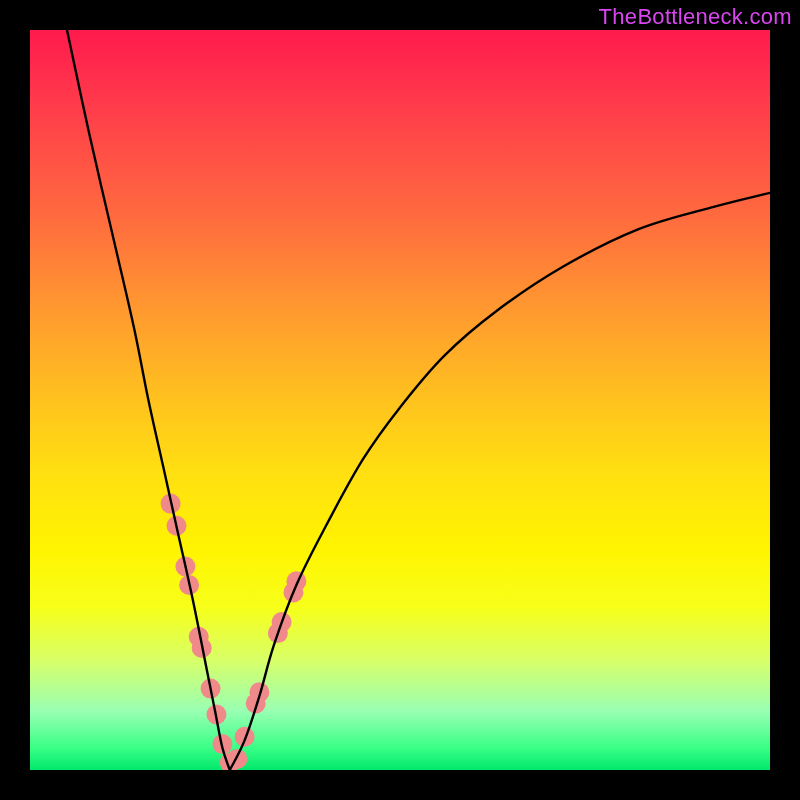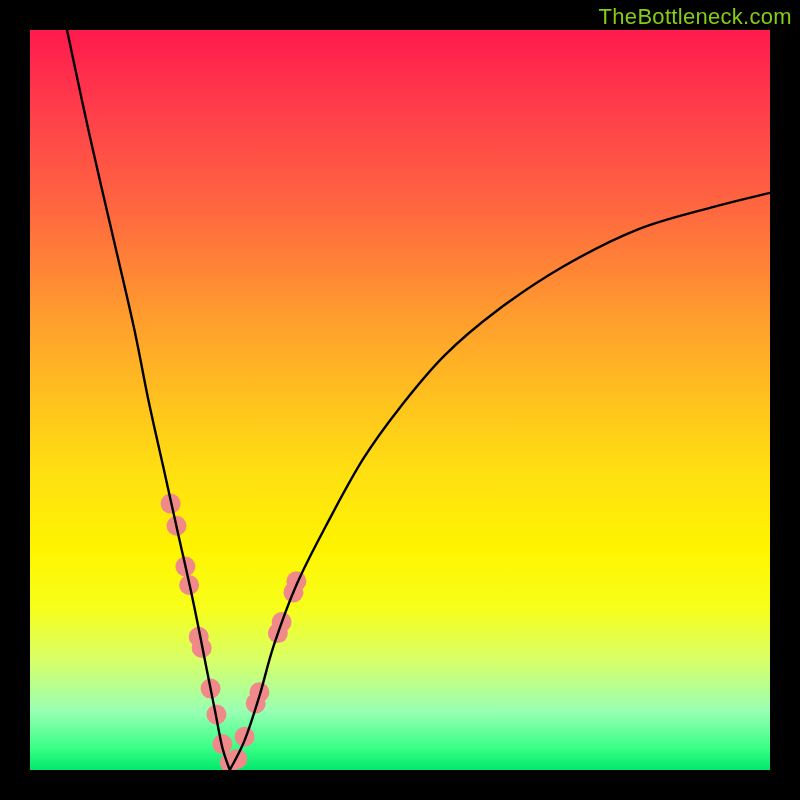--- a/index.html
+++ b/index.html
@@ -38,21 +38,21 @@
       #d9ff66 85%,
       #99ffb3 92%,
       #3aff86 97%,
       #00e86b 100%
     );
   }
   .watermark {
     position: absolute;
     top: 4px;
     right: 8px;
-    color: #84cc16;
+    color: #d946ef;
     font-size: 22px;
     font-weight: 500;
     letter-spacing: 0.3px;
     user-select: none;
   }
   svg.curve {
     position: absolute;
     left: 0;
     top: 0;
     width: 740px;

